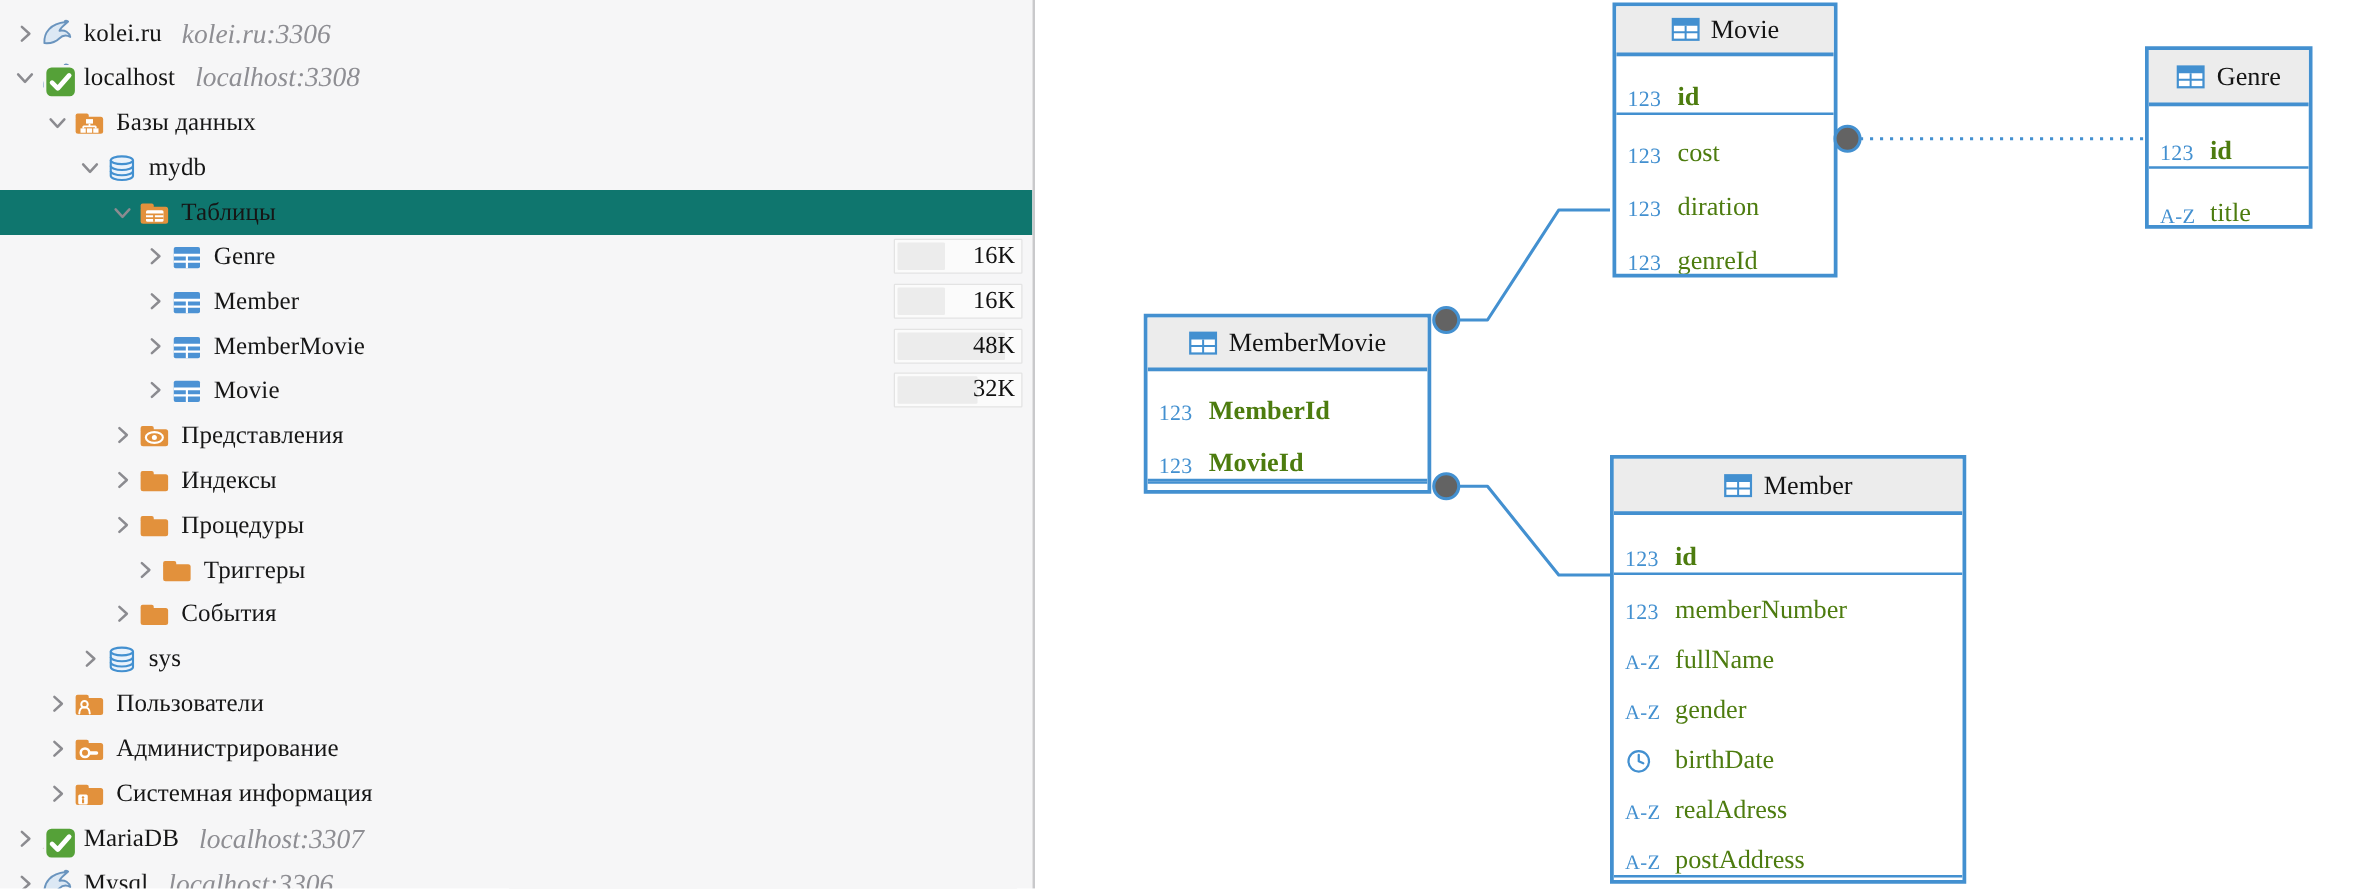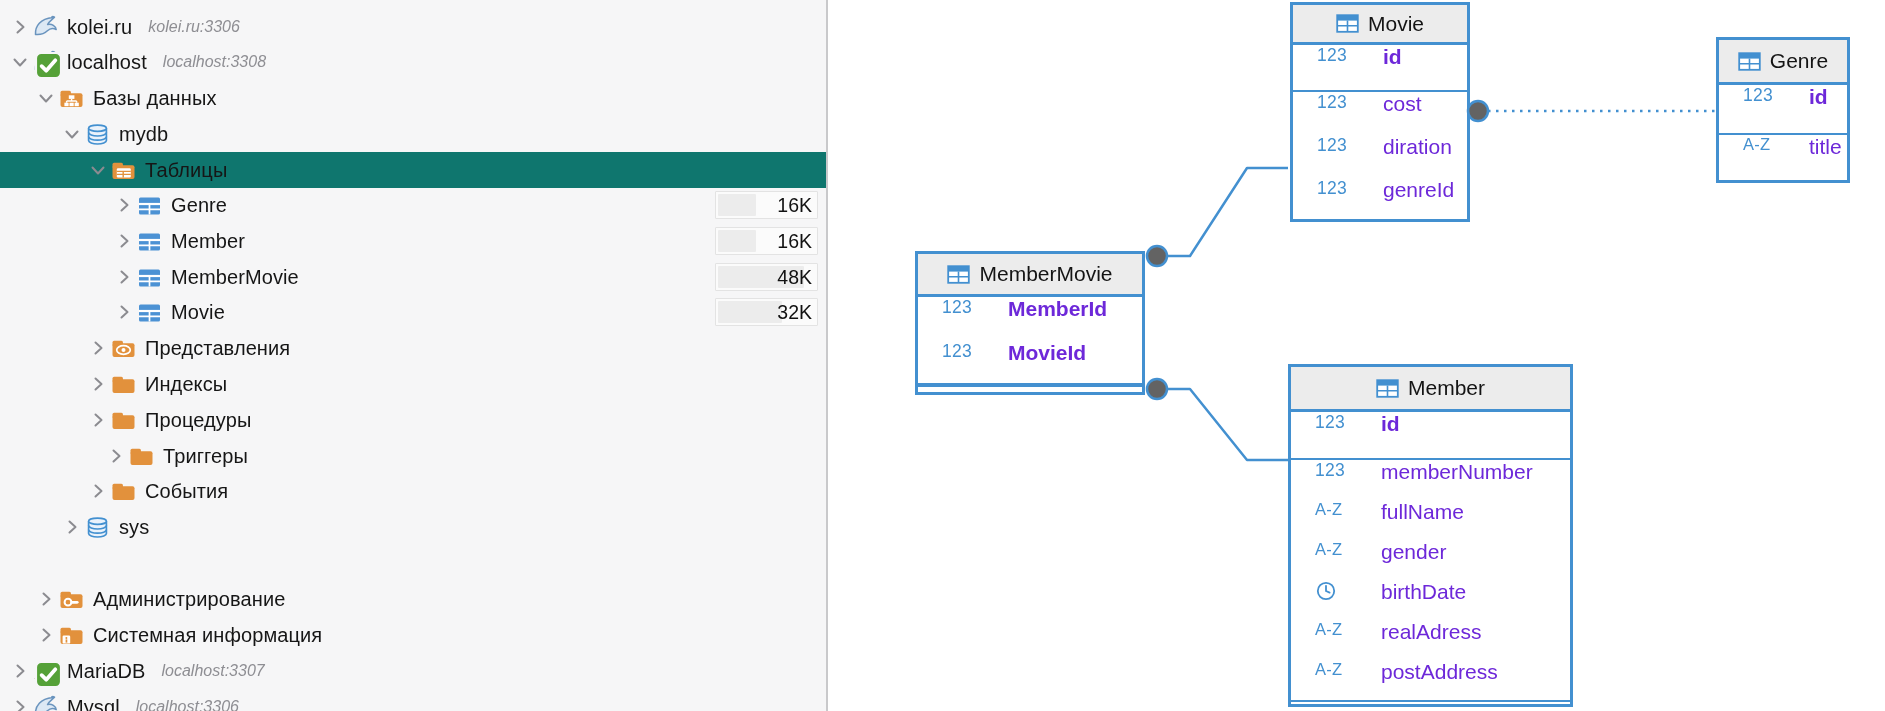--- a/index.html
+++ b/index.html
@@ -1,19 +1,19 @@
 <!DOCTYPE html>
 <html style="--accent: #4390d0;"><head>
 <meta charset="utf-8">
 <style>
   html,body{margin:0;padding:0;background:#fff;}
   *{box-sizing:border-box;}
   .app{
     position:relative;width:1885px;height:711px;overflow:hidden;
-    font-family:Liberation Sans, sans-serif;background:#ffffff;
+    font-family:Liberation Serif, serif;background:#ffffff;
     -webkit-font-smoothing:antialiased;
   }
   
   .sidebar{
     position:absolute;left:0;top:0;width:826px;height:711px;
     background:#f6f6f7;overflow:hidden;
   }
   .panel-divider{
     position:absolute;left:826px;top:0;width:2px;height:711px;background:#c9c9cb;
   }
@@ -22,48 +22,48 @@
     display:flex;align-items:center;white-space:nowrap;cursor:default;
   }
   .tree-row.selected{background:#0f766e;}
   .chev{width:24px;height:18px;flex:0 0 24px;display:flex;align-items:center;justify-content:center;}
   .chev svg{display:block;}
   .chev.expanded svg{transform:rotate(90deg);}
   .t-icon{width:27px;height:27px;flex:0 0 27px;margin-right:8px;position:relative;}
   .t-icon svg{display:block;width:27px;height:27px;}
   .badge{position:absolute;right:-3px;bottom:-3px;width:13px;height:13px;}
   .t-label{font-size:20px;color:#161616;letter-spacing:0.1px;}
-  .t-detail{font-size:16px;font-style:italic;color:#8e8e93;margin-left:16px;}
+  .t-detail{font-size:22px;font-style:italic;color:#8e8e93;margin-left:16px;}
   .size-badge{
     position:absolute;right:8px;top:4px;width:103px;height:28px;
     background:#fbfbfb;border:1px solid #e3e3e3;border-radius:1px;
   }
   .size-bar{position:absolute;left:2px;top:2px;bottom:2px;background:#ececec;border-radius:1px;}
   .size-val{position:absolute;right:5px;top:0;height:26px;line-height:26px;font-size:19.5px;color:#111;}
   
   .diagram{position:absolute;left:828px;top:0;width:1057px;height:711px;background:#ffffff;}
   .wires{position:absolute;left:0;top:0;width:1885px;height:711px;pointer-events:none;}
   .ent{
     position:absolute;background:#ffffff;border:3px solid var(--accent);
     overflow:hidden;
   }
   .ent-header{
     background:#ececec;border-bottom:3px solid var(--accent);
     display:flex;align-items:center;justify-content:center;gap:9px;
     font-size:21px;color:#141414;font-weight:500;
   }
   .ent-header svg{display:block;}
   .pk-block{border-bottom:2px solid var(--accent);}
-  .col-row{display:flex;align-items:flex-start;padding-left:24px;gap:26px;}
+  .col-row{display:flex;align-items:flex-end;padding-left:9px;}
   .col-row .ti{
     flex:0 0 40px;color:var(--accent);font-size:17.5px;letter-spacing:0.3px;
   }
   .col-row .ti.ti-text{font-size:16.5px;}
   .col-row .ti svg{display:block;}
-  .col-name{font-size:21px;color:#6d28d9;}
+  .col-name{font-size:21px;color:#4d7c0f;}
   .pk-block .col-name{font-weight:700;}
   .ent-footer{border-top:2px solid var(--accent);}
 </style>
 </head>
 <body>
 
 <div class="app">
   <aside class="sidebar" id="sidebar">
       <div class="tree-row" style="top: -27px; padding-left: 8px;">
         <span class="t-icon">
@@ -310,20 +310,36 @@
           </svg>
         </span>
         <span class="t-icon">
           <svg viewBox="0 0 27 27">
       <path d="M4.6 7.2 v12.4 c0 1.9 4 3.4 8.9 3.4 s8.9-1.5 8.9-3.4 V7.2" fill="#eaf2fb" stroke="#4390d0" stroke-width="1.7"></path>
       <ellipse cx="13.5" cy="7.2" rx="8.9" ry="3.1" fill="#eaf2fb" stroke="#4390d0" stroke-width="1.7"></ellipse>
       <path d="M4.6 11.6 c0 1.9 4 3.4 8.9 3.4 s8.9-1.5 8.9-3.4 M4.6 15.8 c0 1.9 4 3.4 8.9 3.4 s8.9-1.5 8.9-3.4" fill="none" stroke="#4390d0" stroke-width="1.7"></path>
           </svg>
         </span>
         <span class="t-label">sys</span>
+      </div>
+      <div class="tree-row" style="top: 545px; padding-left: 34px;">
+        <span class="chev ">
+          <svg width="18" height="18" viewBox="0 0 18 18">
+            <polyline points="6.5,3.5 12.5,9 6.5,14.5" fill="none" stroke="#8b8b90" stroke-width="2" stroke-linecap="round" stroke-linejoin="round"></polyline>
+          </svg>
+        </span>
+        <span class="t-icon">
+          <svg viewBox="0 0 27 27">
+            <rect x="2.5" y="5.8" width="10.5" height="5" rx="1.6" fill="#e2913c"></rect>
+          <rect x="2.5" y="8.3" width="22" height="13.7" rx="2" fill="#e2913c"></rect>
+      <circle cx="9.6" cy="13.4" r="2.6" fill="none" stroke="#fff" stroke-width="1.6"></circle>
+      <path d="M5.4 20.8 c0-3.4 2-5 4.2-5 s4.2 1.6 4.2 5" fill="none" stroke="#fff" stroke-width="1.6" stroke-linecap="round"></path>
+          </svg>
+        </span>
+        <span class="t-label">Пользователи</span>
       </div>
       <div class="tree-row" style="top: 581px; padding-left: 34px;">
         <span class="chev ">
           <svg width="18" height="18" viewBox="0 0 18 18">
             <polyline points="6.5,3.5 12.5,9 6.5,14.5" fill="none" stroke="#8b8b90" stroke-width="2" stroke-linecap="round" stroke-linejoin="round"></polyline>
           </svg>
         </span>
         <span class="t-icon">
           <svg viewBox="0 0 27 27">
             <rect x="2.5" y="5.8" width="10.5" height="5" rx="1.6" fill="#e2913c"></rect>

